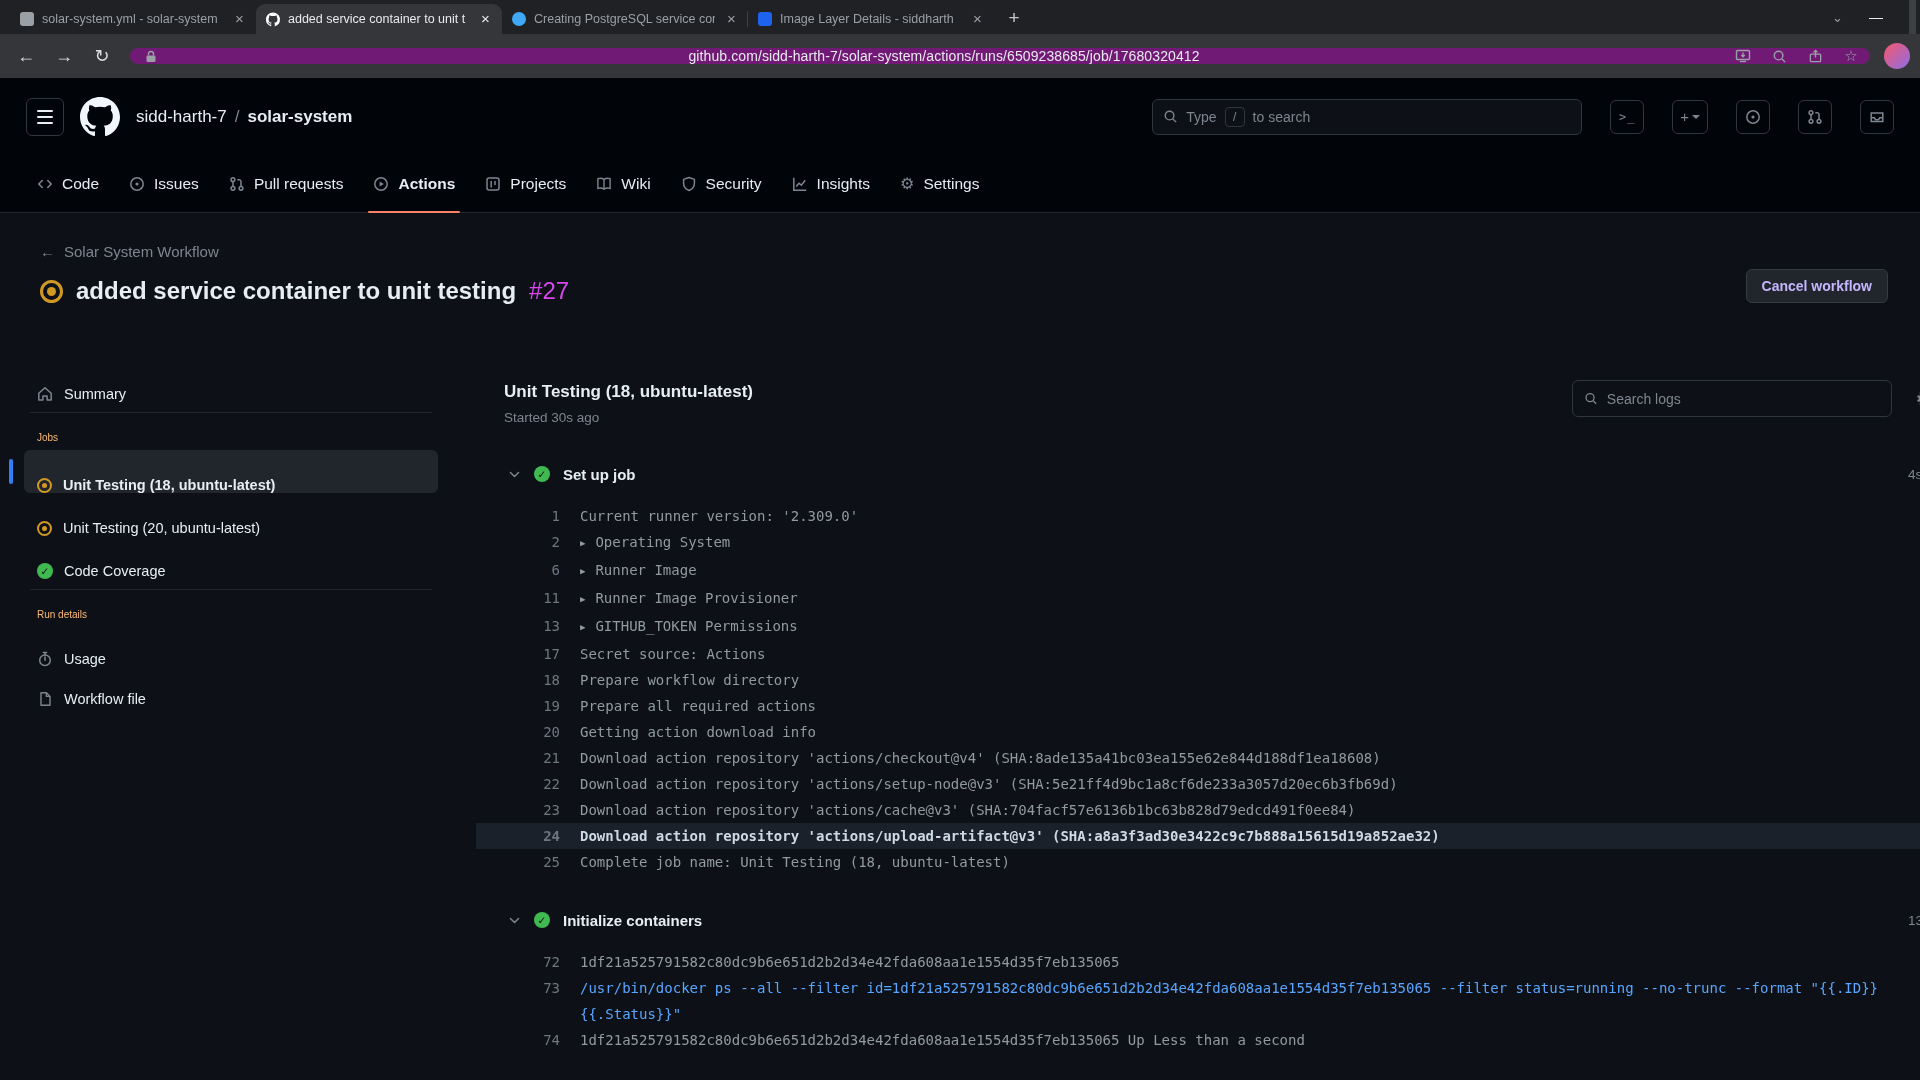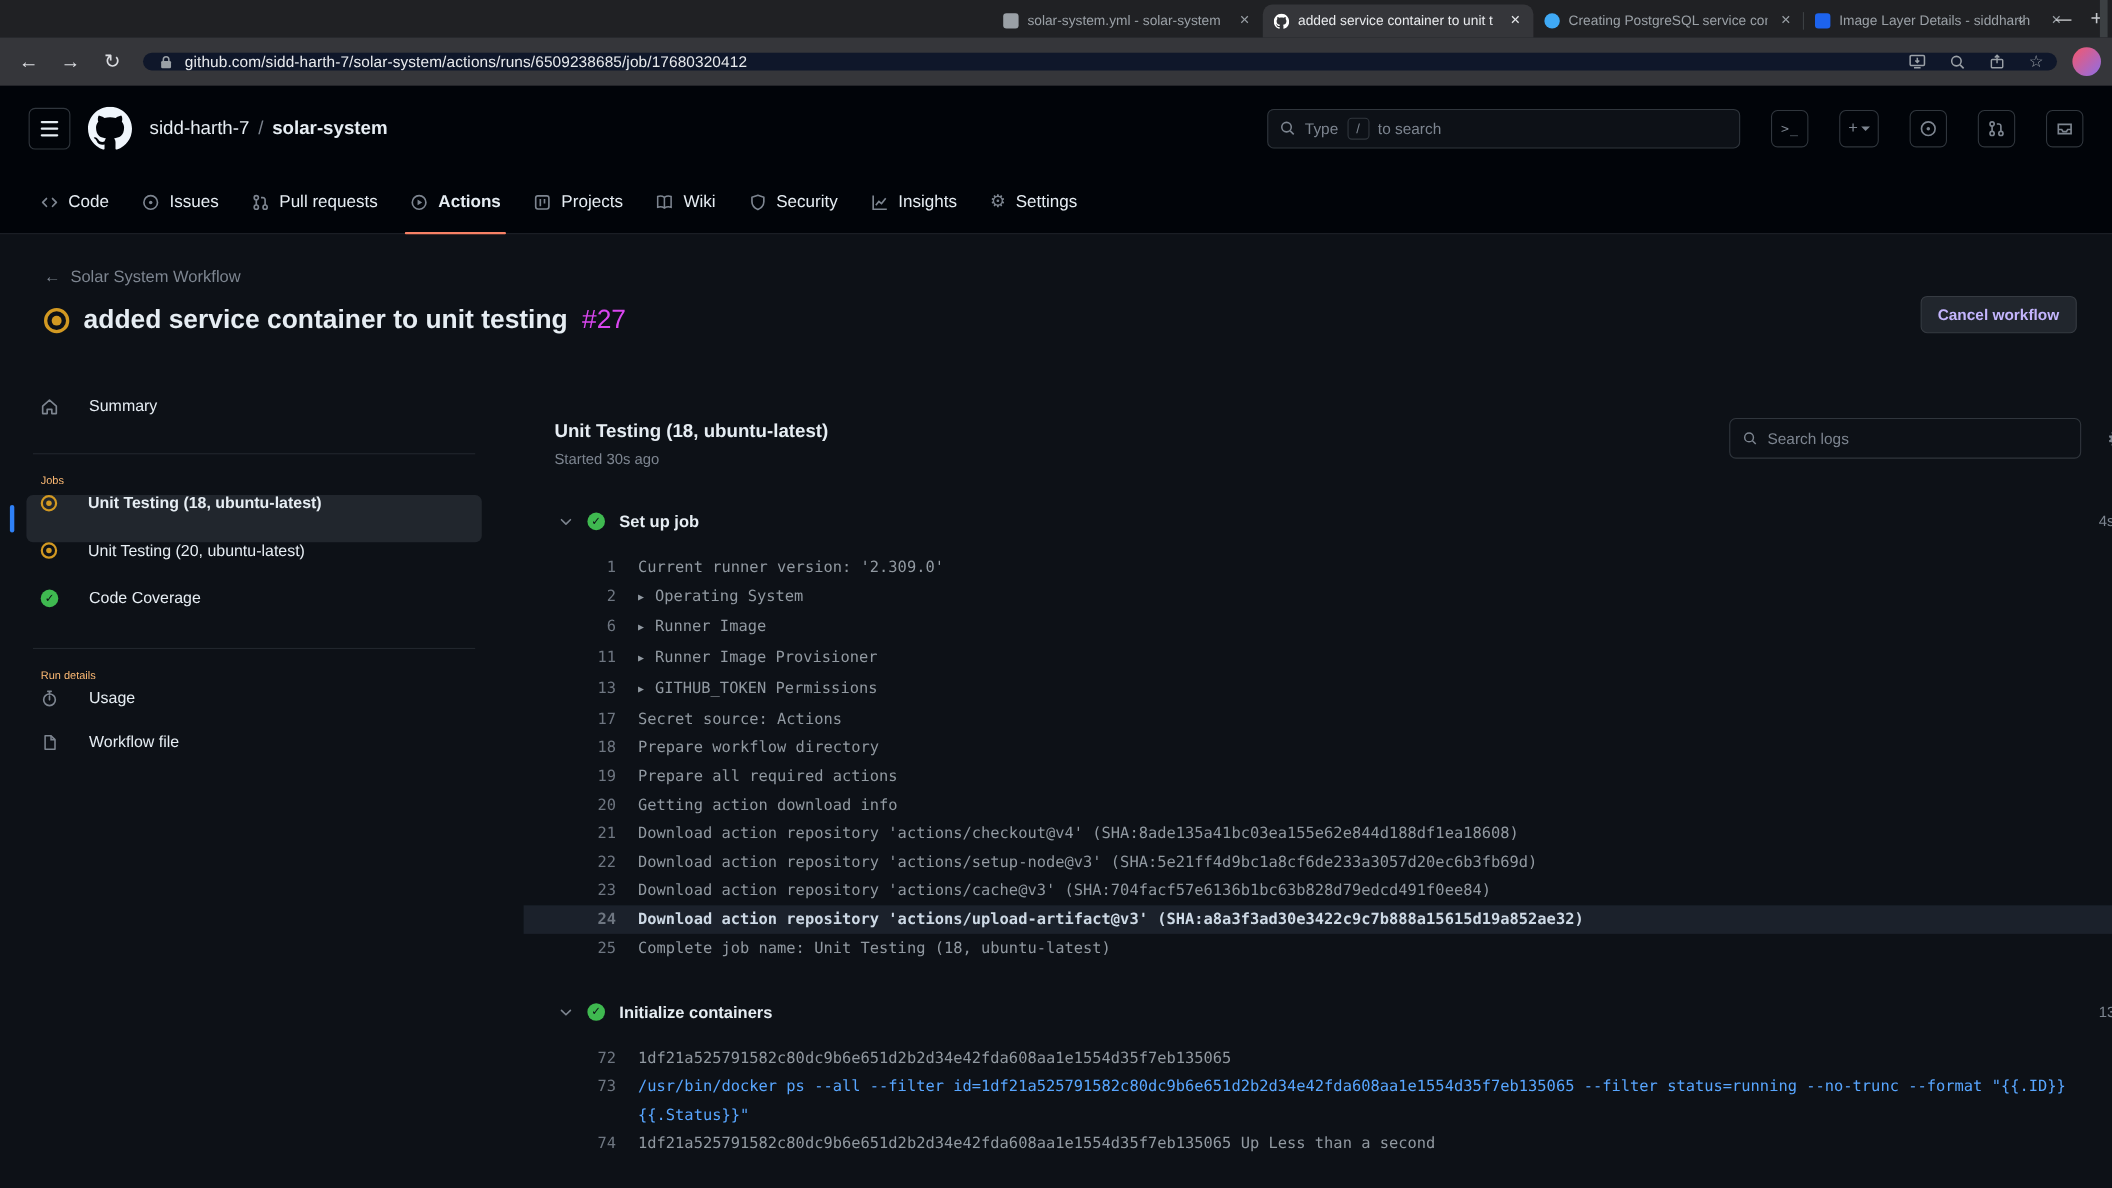--- a/index.html
+++ b/index.html
@@ -1,21 +1,21 @@
 <!DOCTYPE html>
 <html><head>
 <meta charset="utf-8">
 <style>
   * { margin:0; padding:0; box-sizing:border-box; }
   html,body { width:1920px; height:1080px; overflow:hidden; background:#0d1117;
     font-family:"Liberation Sans","DejaVu Sans",sans-serif; }
 
   
   .tabstrip { position:absolute; top:0; left:0; right:0; height:34px; background:#202124;
-    display:flex; align-items:flex-end; padding-left:10px;justify-content:flex-end; }
+    display:flex; align-items:flex-end; padding-left:10px; }
   .tabs { display:flex; align-items:flex-end; }
   .tab { width:246px; height:30px; display:flex; align-items:center; gap:8px; padding:0 8px 0 10px;
     border-radius:9px 9px 0 0; color:#9aa0a6; font-size:12.5px; position:relative; cursor:default; }
   .tab:not(.active)+.tab:not(.active)::before { content:""; position:absolute; left:-1px; top:7px; bottom:7px; width:1px; background:#3c4043; }
   .tab.active { background:#35363a; color:#e8eaed; }
   .tab-title { flex:1; white-space:nowrap; overflow:hidden; }
   .tab-close { font-size:15px; width:17px; height:17px; line-height:15px; text-align:center; border-radius:50%; flex-shrink:0; }
   .new-tab { width:28px; height:28px; margin:0 0 2px 6px; color:#c4c7cb; font-size:19px;
     display:flex; align-items:center; justify-content:center; border-radius:50%; }
   .fav { width:14px; height:14px; border-radius:3px; flex-shrink:0; display:flex; align-items:center; justify-content:center; }
@@ -23,22 +23,22 @@
   .fav-github svg { width:15px; height:15px; fill:#ffffff; }
   .fav-globe { background:#3fa9f5; border-radius:50%; }
   .fav-docker { background:#1d63ed; }
   .strip-controls { position:absolute; right:0; top:0; height:34px; display:flex; align-items:center; gap:26px; padding-right:4px; color:#9aa0a6; }
   .win-min { color:#e8eaed; font-size:14px; }
   .win-sliver { width:7px; height:34px; background:#3c4043; }
 
   .toolbar { position:absolute; top:34px; left:0; right:0; height:44px; background:#35363a;
     display:flex; align-items:center; padding:0 10px; gap:6px; }
   .nav-glyph { color:#dadce0; font-size:18px; width:32px; height:32px; display:flex; align-items:center; justify-content:center; border-radius:50%; }
-  .omnibox { flex:1; max-width:1760px; height:16px; background:#0f172a; border-radius:15px; margin-left:6px;
-    display:flex; align-items:center; padding:0 6px 0 14px; gap:10px; color:#e8eaed; font-size:14px; }
+  .omnibox { flex:1; max-width:1760px; height:16px; background:#701a75; border-radius:15px; margin-left:6px;
+    display:flex; align-items:center; padding:0 6px 0 14px; gap:10px; color:#e8eaed; font-size:14px;text-align:center; }
   .omni-url { flex:1; white-space:nowrap; overflow:hidden; letter-spacing:.1px; }
   .omni-ic { color:#9aa0a6; width:26px; height:26px; display:flex; align-items:center; justify-content:center; flex-shrink:0; font-size:15px; }
   .avatar { width:26px; height:26px; border-radius:50%; flex-shrink:0; margin-left:8px;
     background:linear-gradient(135deg,#f5576c,#8e6ee6); }
 
   
   .gh-top { position:absolute; top:78px; left:0; right:0; height:135px; background:#010409; border-bottom:1px solid #21262d; }
   .gh-header { height:77px; display:flex; align-items:center; padding:0 26px; gap:16px; }
   .hamburger { width:38px; height:38px; border:1px solid #30363d; border-radius:6px;
     display:flex; flex-direction:column; justify-content:center; align-items:center; gap:4px; flex-shrink:0; }
@@ -77,21 +77,21 @@
   .st { flex-shrink:0; }
   .st-progress { width:15px; height:15px; border:2px solid #d29922; border-radius:50%; position:relative; display:inline-block; }
   .st-progress::after { content:""; position:absolute; inset:0; margin:auto; width:5px; height:5px; border-radius:50%; background:#d29922; }
   .st-progress.big { width:23px; height:23px; border-width:3px; }
   .st-progress.big::after { width:9px; height:9px; }
   .st-success { width:16px; height:16px; border-radius:50%; background:#3fb950; color:#0d1117;
     font-size:10.5px; font-weight:700; display:inline-flex; align-items:center; justify-content:center; }
 
   
   .sidebar { position:absolute; top:358px; left:24px; width:414px; padding-top:4px; }
-  .side-item { height:40px; display:flex; align-items:flex-start; gap:28px; padding:0 13px;
+  .side-item { height:40px; display:flex; align-items:flex-end; gap:11px; padding:0 13px;
     color:#e6edf3; font-size:14.5px; border-radius:6px; position:relative; }
   .side-item .sico { color:#7d8590; display:flex; }
   .side-divider { height:1px; background:#21262d; margin:10px 6px; }
   .side-label { color:#fdba74; font-size:10px; padding:9px 13px 7px; }
   .job-item { height:43px; }
   .job-item .job-name { white-space:nowrap; overflow:hidden; }
   .job-item.active { background:#21262d; font-weight:600; }
   .job-item.active::before { content:""; position:absolute; left:-15px; top:9px; width:4px; height:25px; border-radius:3px; background:#2f81f7; }
 
   

